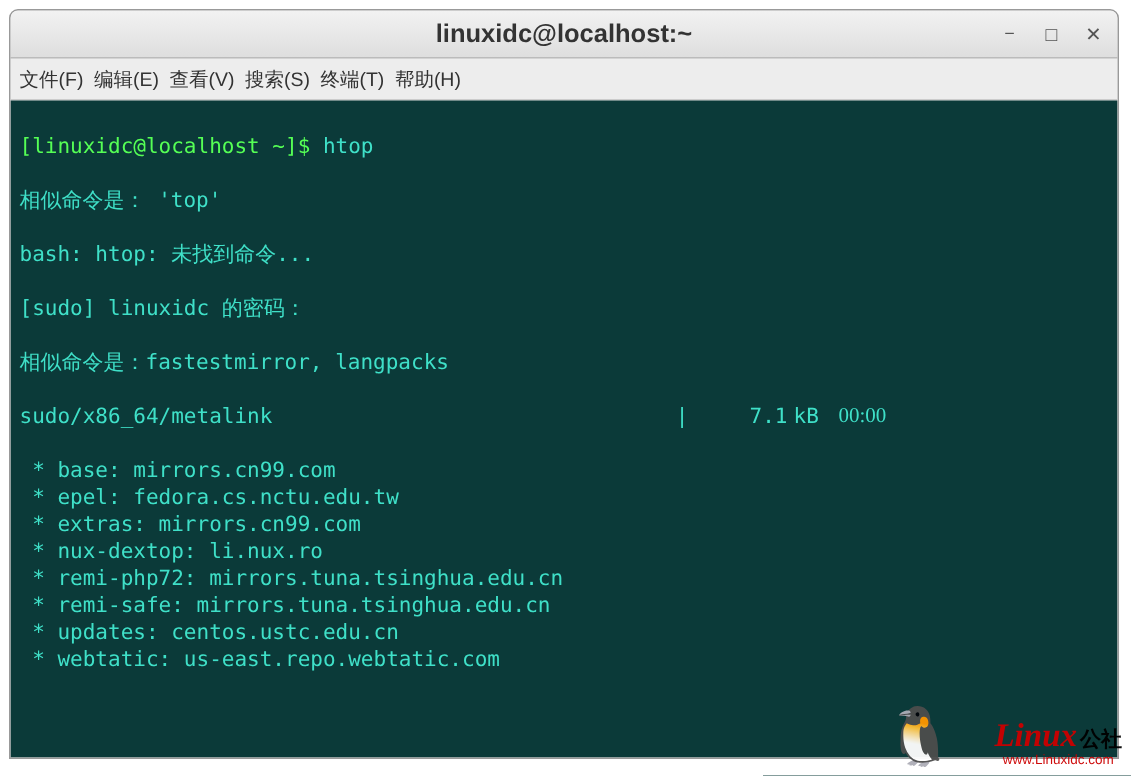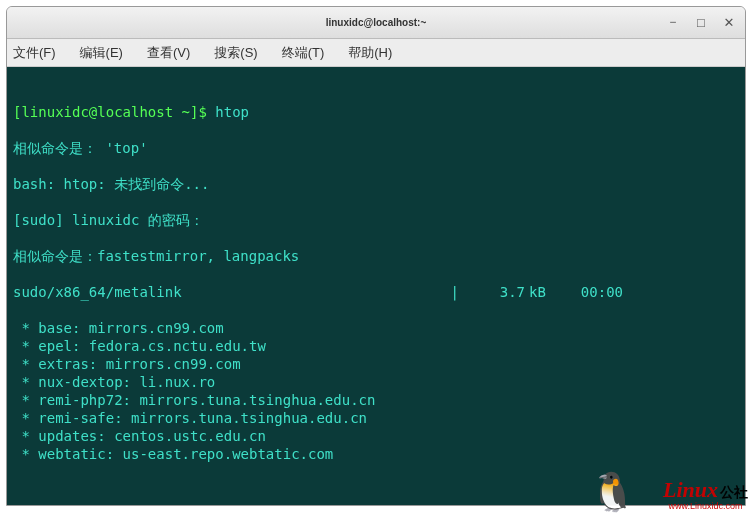--- a/index.html
+++ b/index.html
@@ -28,21 +28,21 @@
       height: 32px;
       background: linear-gradient(#f2f2f2, #dedede);
       border-bottom: 1px solid #bbb;
       display: flex;
       align-items: center;
       justify-content: center;
       position: relative;
       flex-shrink: 0;
     }
     .title {
-      font-size: 10px;
+      font-size: 17px;
       color: #333;
       font-weight: bold;
     }
     .winbtns {
       position: absolute;
       right: 6px;
       top: 5px;
       display: flex;
       gap: 8px;
     }
@@ -58,43 +58,43 @@
     }
     .menubar {
       height: 28px;
       background: #ededed;
       border-bottom: 1px solid #ccc;
       display: flex;
       align-items: center;
       padding: 0 6px;
       font-size: 13px;
       color: #333;
-      gap: 24px;
+      gap: 7px;
       flex-shrink: 0;
     }
     .menuitem { cursor: pointer; }
     .terminal {
       flex: 1;
       background: #0b3a39;
-      padding: 18px 6px;
+      padding: 4px 6px;
       font-family: "DejaVu Sans Mono", "Consolas", monospace;
       font-size: 14px;
       line-height: 18px;
       overflow: hidden;
       white-space: pre;
       color: #3fe0c8;
     }
     .green { color: #55ff55; }
     .cyan { color: #3fe0c8; }
     .dl-line { display: flex; width: 100%; }
     .dl-name { flex: 0 0 430px; }
     .dl-sep { width: 16px; text-align: right; }
     .dl-size { width: 70px; text-align: right; padding-right: 4px; }
     .dl-unit { width: 30px; }
-    .dl-time { width: 70px; text-align: right; padding-right: 6px; }
+    .dl-time { width: 70px; padding-right: 6px; font-family: Liberation Serif, serif; }
     .watermark {
       position: absolute;
       right: 6px;
       bottom: 6px;
       display: flex;
       align-items: flex-end;
       gap: 2px;
       opacity: 0.95;
     }
     .penguin { font-size: 38px; line-height: 1; }
@@ -124,21 +124,21 @@
     <span class="menuitem">终端(T)</span>
     <span class="menuitem">帮助(H)</span>
   </div>
 
   <div class="terminal">
 <div><span class="green">[linuxidc@localhost ~]$ </span><span class="cyan">htop</span></div>
 <div class="cyan">相似命令是： 'top'</div>
 <div class="cyan">bash: htop: 未找到命令...</div>
 <div class="cyan">[sudo] linuxidc 的密码：</div>
 <div class="cyan">相似命令是：fastestmirror, langpacks</div>
-<div class="dl-line cyan"><span class="dl-name">sudo/x86_64/metalink</span><span class="dl-sep">|</span><span class="dl-size">3.7</span><span class="dl-unit">kB</span><span class="dl-time">00:00</span></div>
+<div class="dl-line cyan"><span class="dl-name">sudo/x86_64/metalink</span><span class="dl-sep">|</span><span class="dl-size">7.1</span><span class="dl-unit">kB</span><span class="dl-time">00:00</span></div>
 <div id="mirrors"><div class="cyan"> * base: mirrors.cn99.com</div><div class="cyan"> * epel: fedora.cs.nctu.edu.tw</div><div class="cyan"> * extras: mirrors.cn99.com</div><div class="cyan"> * nux-dextop: li.nux.ro</div><div class="cyan"> * remi-php72: mirrors.tuna.tsinghua.edu.cn</div><div class="cyan"> * remi-safe: mirrors.tuna.tsinghua.edu.cn</div><div class="cyan"> * updates: centos.ustc.edu.cn</div><div class="cyan"> * webtatic: us-east.repo.webtatic.com</div></div>
 
 
   </div>
 </div>
 
 <div class="watermark">
   <span class="penguin">🐧</span>
   <span class="wm-text">
     <span class="wm-main"><span>Linux</span><span class="wm-cn">公社</span></span>

